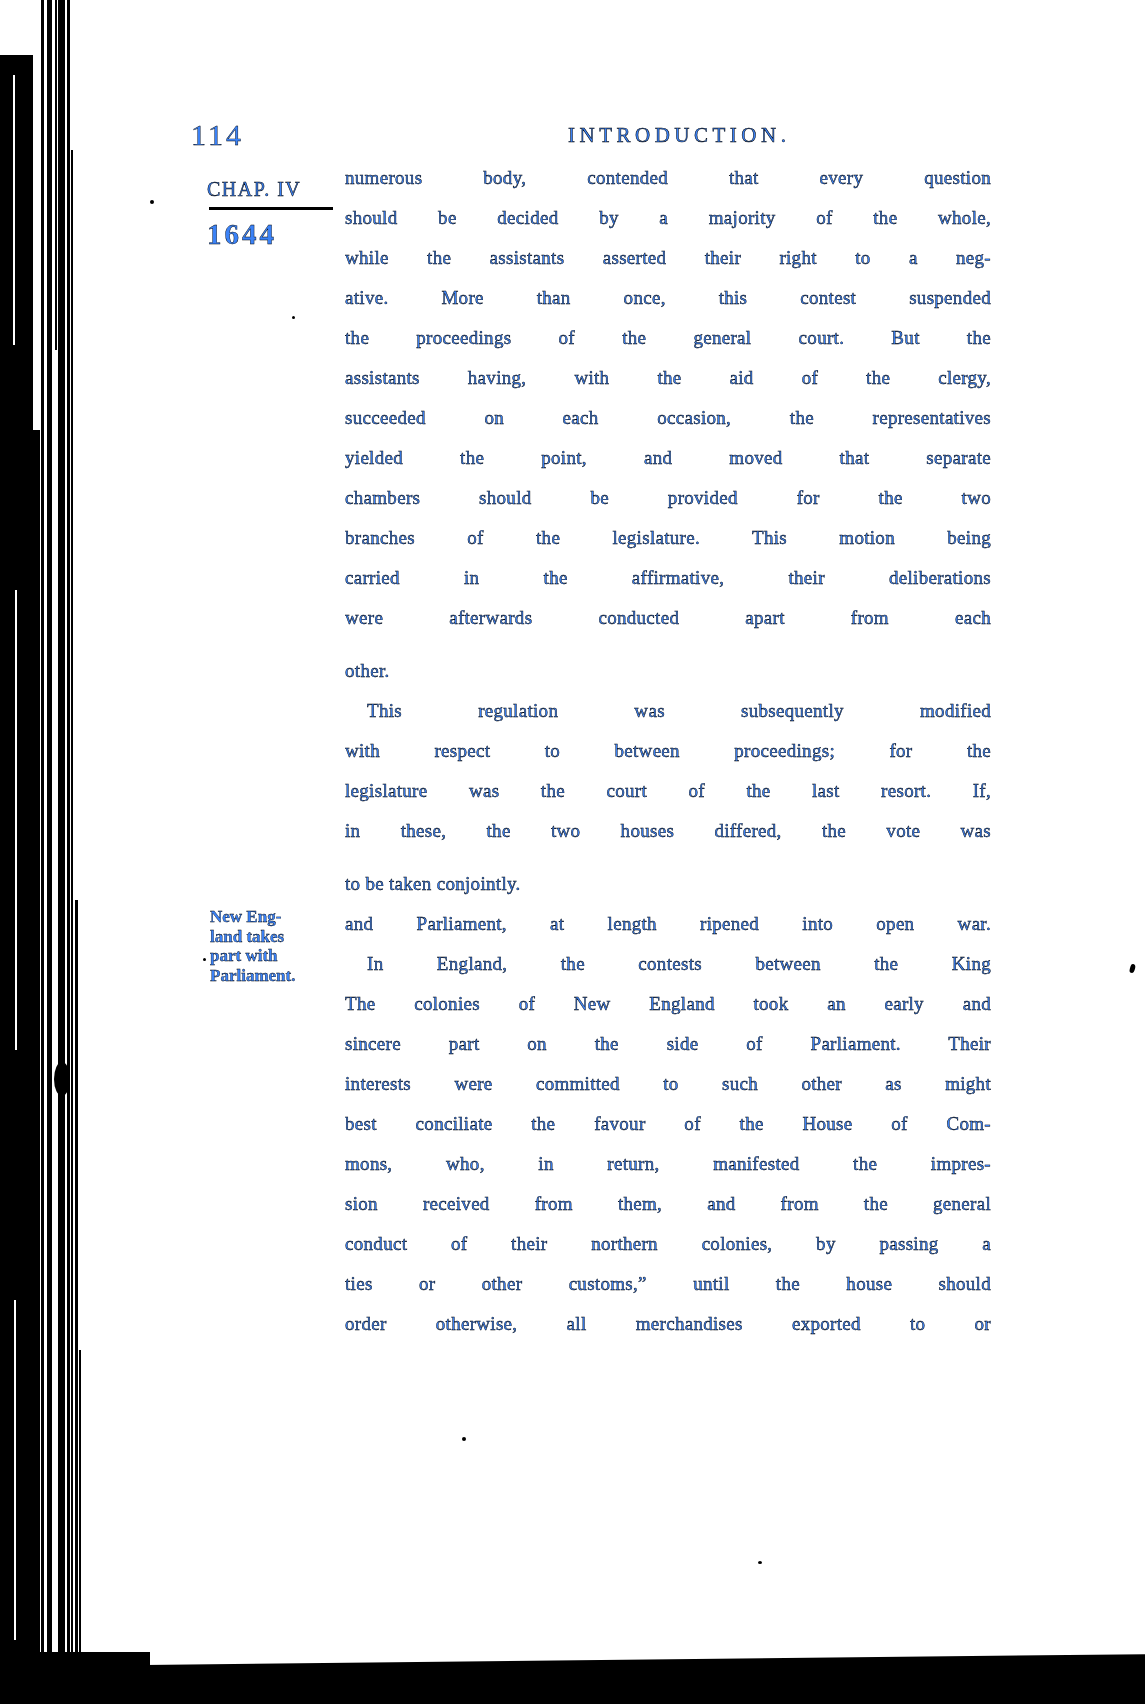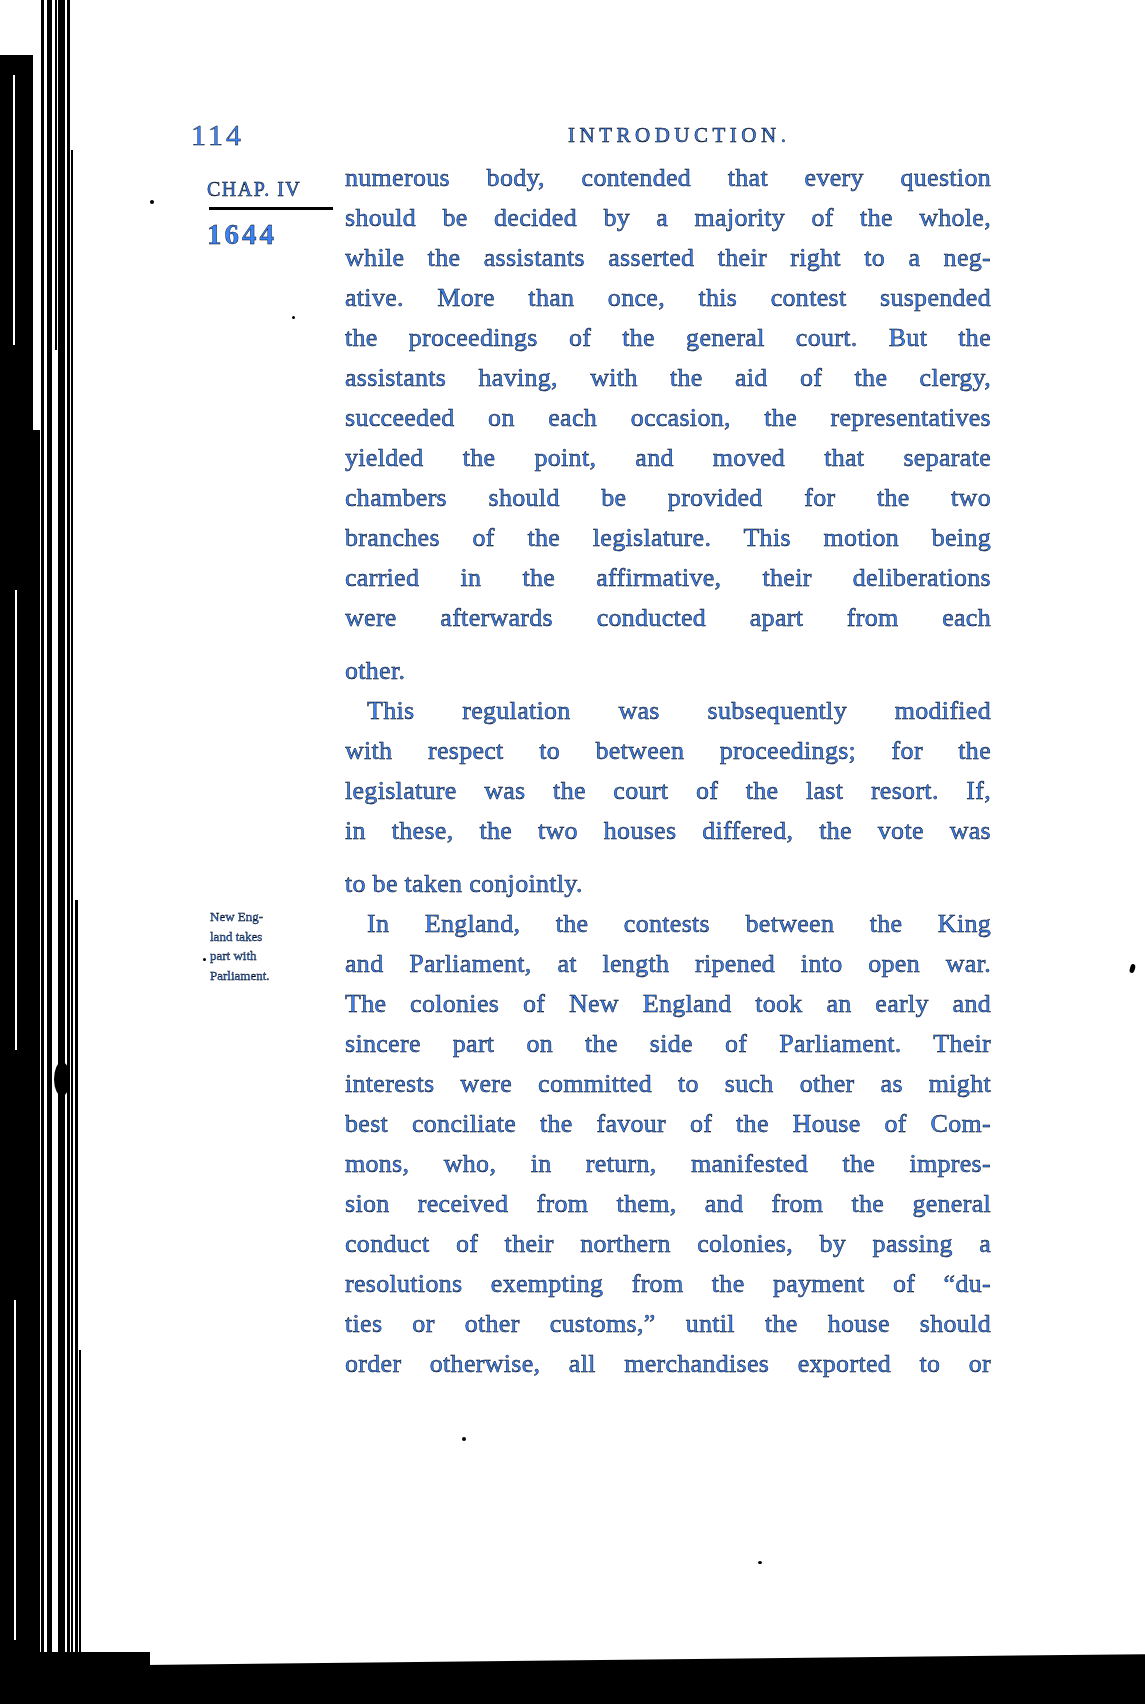--- a/index.html
+++ b/index.html
@@ -48,32 +48,33 @@
     font-size: 29px;
     letter-spacing: 3px;
     font-weight: bold;
     -webkit-text-stroke: 0.4px #000;
   }
   
   .side-note {
     position: absolute;
     left: 210px; top: 907px;
     width: 115px;
-    font-size: 13px;
+    font-size: 17px;
     line-height: 19.5px;
+    font-weight: bold;
     -webkit-text-stroke: 0.35px #000;
   }
   
   .body-text {
     position: absolute;
     left: 345px; top: 158px;
     width: 646px;
   }
   .body-text .line {
-    font-size: 26px;
+    font-size: 19px;
     line-height: 40px;
     height: 40px;
     overflow: hidden;
     text-align: justify;
     text-align-last: justify;
     letter-spacing: 0.3px;
     -webkit-text-stroke: 0.45px #000;
   }
   .body-text .line.endline { text-align-last: left; margin-top: 13px; }
   .body-text .line.indent  { padding-left: 22px; }
@@ -133,30 +134,29 @@
       <div class="line">chambers should be provided for the two</div>
       <div class="line">branches of the legislature. This motion being</div>
       <div class="line">carried in the affirmative, their deliberations</div>
       <div class="line">were afterwards conducted apart from each</div>
       <div class="line endline">other.</div>
       <div class="line indent">This regulation was subsequently modified</div>
       <div class="line">with respect to between proceedings; for the</div>
       <div class="line">legislature was the court of the last resort. If,</div>
       <div class="line">in these, the two houses differed, the vote was</div>
       <div class="line endline">to be taken conjointly.</div>
+      <div class="line">and Parliament, at length ripened into open war.</div>
       <div class="line indent">In England, the contests between the King</div>
-      <div class="line">and Parliament, at length ripened into open war.</div>
       <div class="line">The colonies of New England took an early and</div>
       <div class="line">sincere part on the side of Parliament. Their</div>
       <div class="line">interests were committed to such other as might</div>
       <div class="line">best conciliate the favour of the House of Com-</div>
       <div class="line">mons, who, in return, manifested the impres-</div>
       <div class="line">sion received from them, and from the general</div>
       <div class="line">conduct of their northern colonies, by passing a</div>
-      <div class="line">resolutions exempting from the payment of “du-</div>
       <div class="line">ties or other customs,” until the house should</div>
       <div class="line">order otherwise, all merchandises exported to or</div>
     </div>
 
   <div class="speck" style="left:150px; top:200px; width:4px; height:4px;"></div>
   <div class="speck" style="left:292px; top:316px; width:3px; height:3px;"></div>
   <div class="speck" style="left:203px; top:958px; width:3px; height:3px;"></div>
   <div class="speck" style="left:1130px; top:964px; width:5px; height:9px; border-radius:50% 50% 60% 40%; transform:rotate(14deg);"></div>
   <div class="speck" style="left:462px; top:1437px; width:4px; height:4px;"></div>
   <div class="speck" style="left:758px; top:1561px; width:4px; height:3px;"></div>

